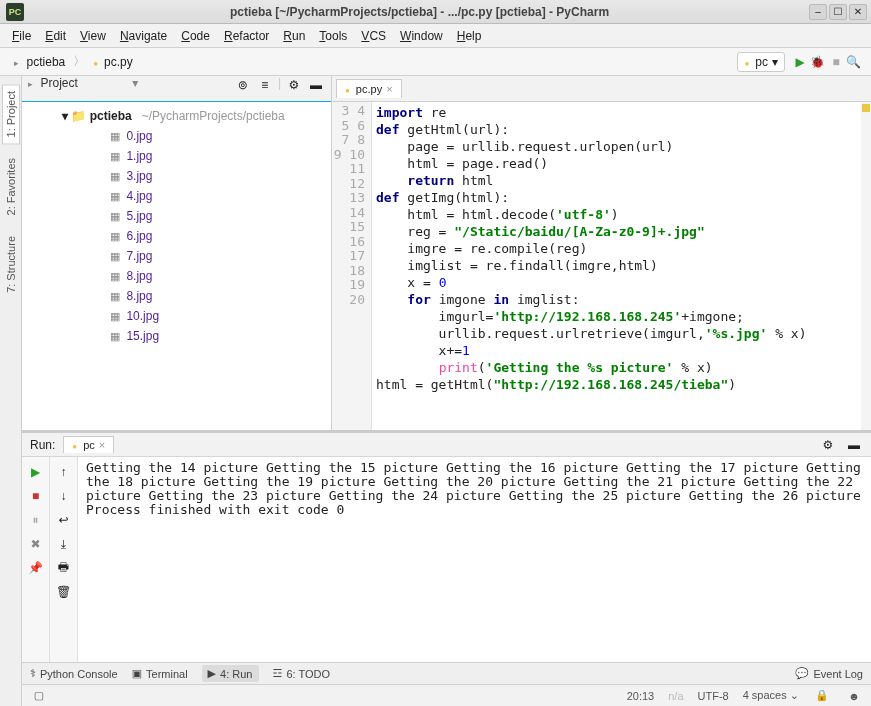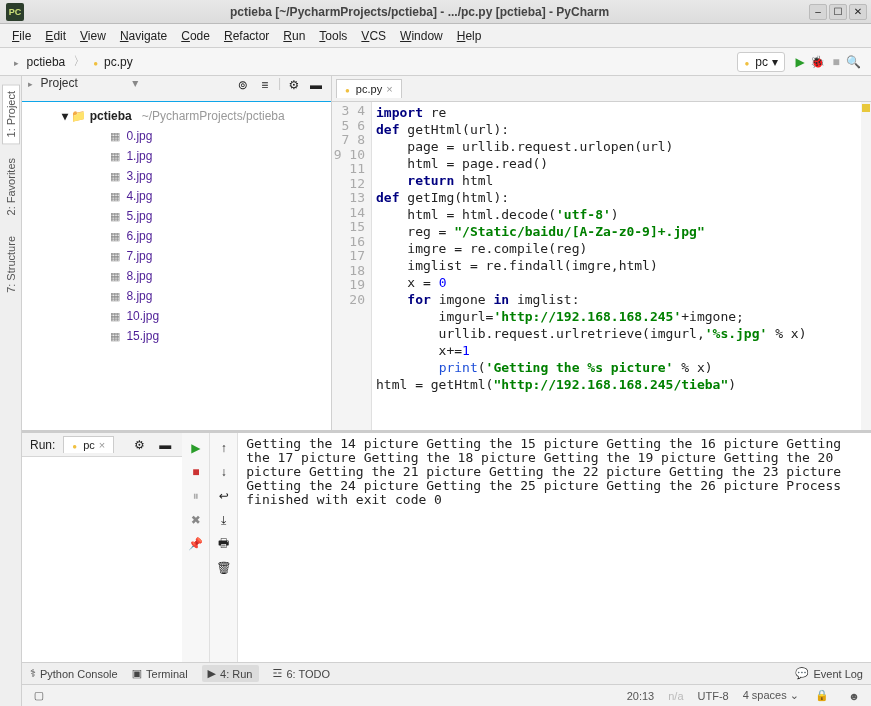--- a/index.html
+++ b/index.html
@@ -38,25 +38,25 @@
 .editorarea { flex: 1; display: flex; flex-direction: column; min-width: 0; }
 .tabs { height: 26px; background: #f2f2f2; border-bottom: 1px solid #d0d0d0; display: flex; align-items: center; padding-left: 4px; }
 .tab { background: #fff; border: 1px solid #ccc; border-bottom: none; padding: 3px 8px; display: flex; align-items: center; gap: 4px; font-size: 11px; }
 .tab .close { color: #999; cursor: pointer; }
 .editor { flex: 1; display: flex; background: #fff; font-family: "DejaVu Sans Mono","Consolas",monospace; font-size: 13px; overflow: hidden; position: relative; }
 .gutter { width: 40px; background: #f4f4f4; color: #aaa; text-align: right; padding: 2px 6px 2px 0; line-height: 14.5px; border-right: 1px solid #e0e0e0; }
 .code { flex: 1; padding: 2px 0 2px 4px; line-height: 17px; white-space: pre; }
 .kw { color: #000080; font-weight: bold; }
 .str { color: #008000; font-weight: bold; }
 .num { color: #0000ff; }
-.builtin { color: #1d4ed8; }
+.builtin { color: #ec4899; }
 .cursorline { background: #fcf8e3; display: inline-block; width: 100%; }
 .errstripe { position: absolute; right: 0; top: 0; width: 10px; height: 100%; background: #f4f4f4; }
 .errstripe .m { position: absolute; right: 1px; width: 8px; height: 8px; }
-.runpanel { height: 232px; border-top: 3px solid #ccc; background: #fff; display: flex; flex-direction: row; }
+.runpanel { height: 232px; border-top: 3px solid #ccc; background: #fff; display: flex; flex-direction: column; }
 .runhead { height: 24px; background: #f2f2f2; border-bottom: 1px solid #d6d6d6; display: flex; align-items: center; padding: 0 8px; gap: 8px; }
 .runhead .tab { background: #fff; border: 1px solid #ccc; border-bottom: none; padding: 2px 8px; font-size: 11px; display: flex; gap: 4px; align-items: center; }
 .runbody { flex: 1; display: flex; min-height: 0; }
 .runside { width: 28px; background: #f7f7f7; border-right: 1px solid #e0e0e0; display: flex; flex-direction: column; align-items: center; gap: 6px; padding: 6px 0; }
 .runside2 { width: 28px; background: #f7f7f7; border-right: 1px solid #e0e0e0; display: flex; flex-direction: column; align-items: center; gap: 6px; padding: 6px 0; }
 .console { flex: 1; font-family: "DejaVu Sans Mono","Consolas",monospace; font-size: 13px; padding: 4px 8px; overflow: auto; line-height: 14px; color: #222; }
 .bottombar { height: 22px; background: #efefef; border-top: 1px solid #d0d0d0; display: flex; align-items: center; padding: 0 8px; gap: 14px; font-size: 11px; }
 .bottombar .item { display: flex; align-items: center; gap: 4px; cursor: pointer; color: #444; }
 .bottombar .item.active { background: #dcdcdc; padding: 2px 6px; border-radius: 2px; }
 .bottombar .spacer { flex: 1; }

